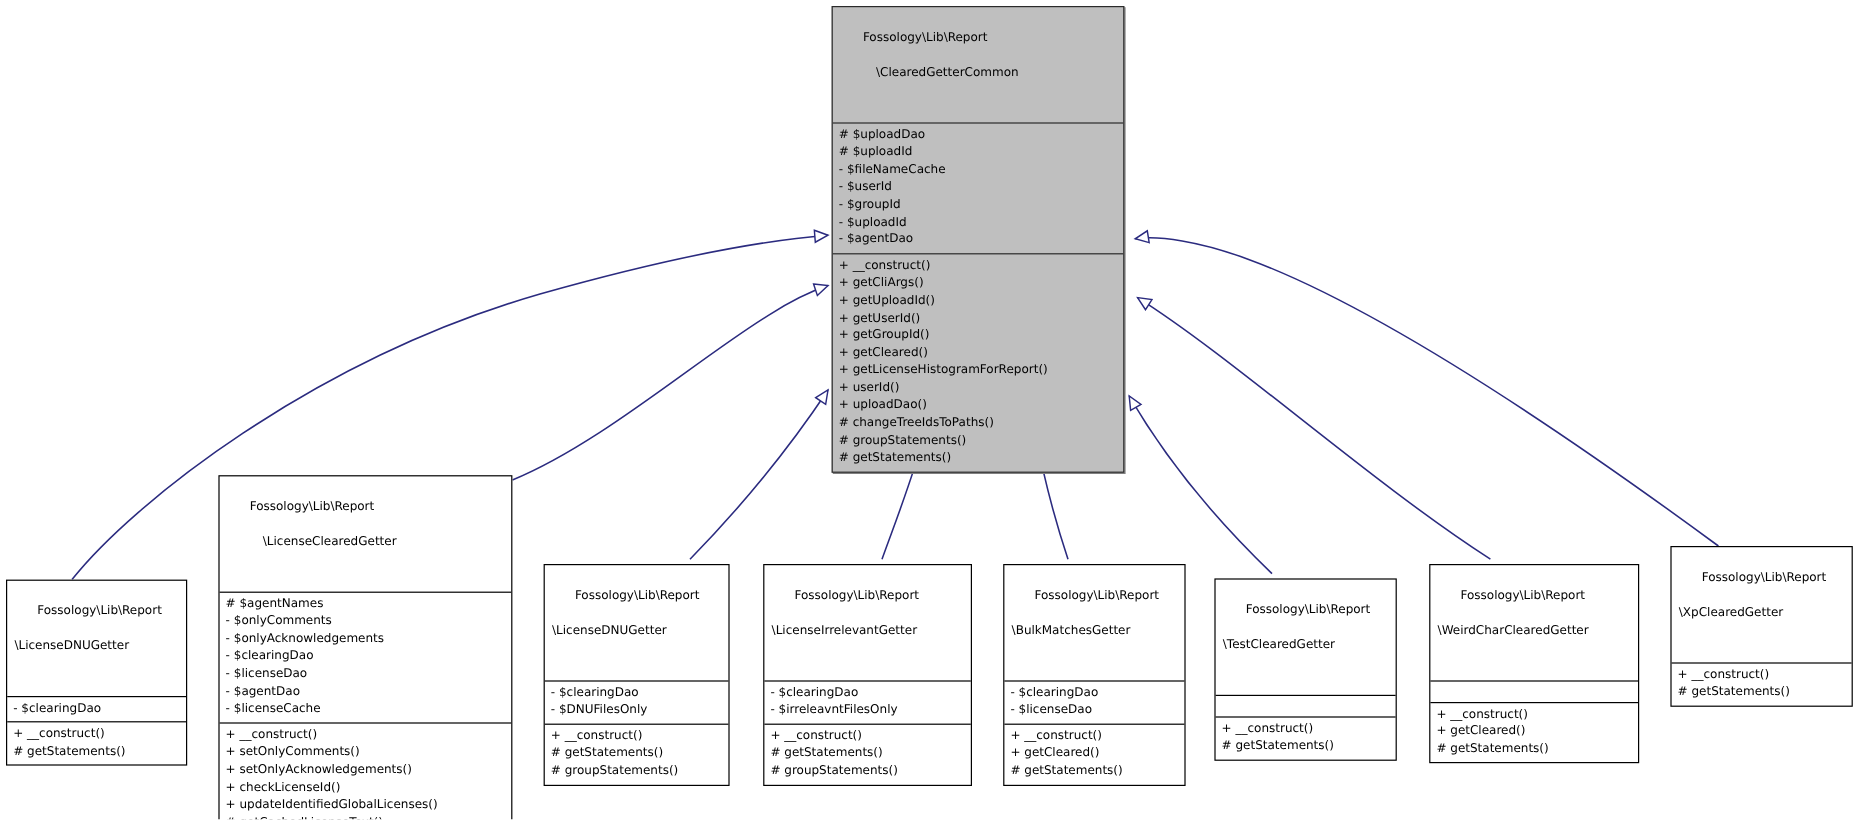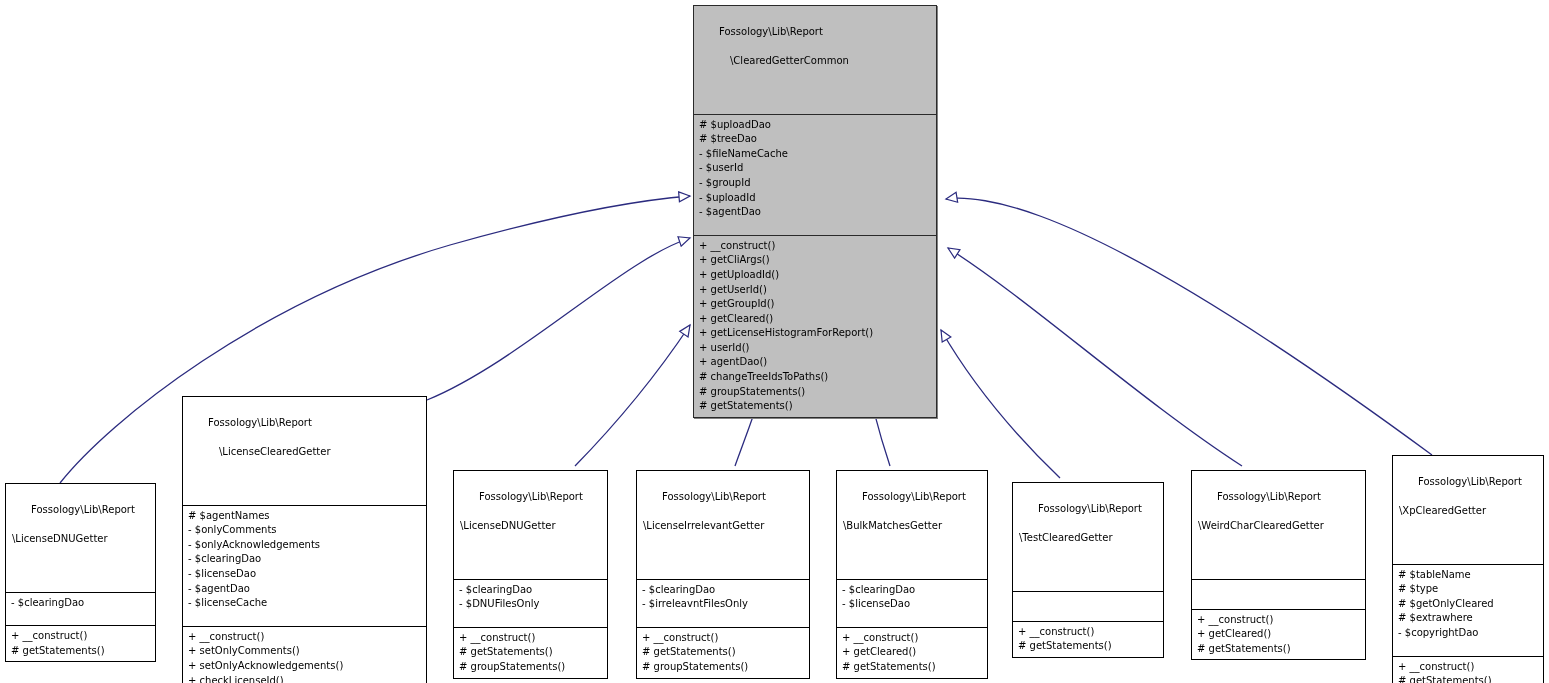--- a/index.html
+++ b/index.html
@@ -39,21 +39,20 @@
     background: #bfbfbf;
     border: 1px solid #2a2a2a;
     box-shadow: 1px 1px 0 #808080;
   }
   .compartment {
     padding: 3px 5px 3px 5px;
     box-sizing: border-box;
   }
   .compartment + .compartment {
     border-top: 1px solid #000000;
-    margin-top: 12px;
   }
   .uml-class.root .compartment + .compartment {
     border-top: 1px solid #2a2a2a;
   }
   .cls-name {
     padding: 4px 6px 4px 6px;
     white-space: pre;
   }
   .cls-name .ln2 {
     display: block;
@@ -100,37 +99,37 @@
     </g>
   </svg>
 
   <div class="uml-class root" style="left:693px; top:5px; width:244px;">
     <div class="compartment cls-name indent">
       <span>Fossology\Lib\Report</span>
       <span class="ln2">\ClearedGetterCommon</span>
     </div>
     <div class="compartment">
       <div class="member"># $uploadDao</div>
-      <div class="member"># $treeDao</div>
+      <div class="member"># $uploadId</div>
       <div class="member">- $fileNameCache</div>
       <div class="member">- $userId</div>
       <div class="member">- $groupId</div>
       <div class="member">- $uploadId</div>
       <div class="member">- $agentDao</div>
     </div>
     <div class="compartment">
       <div class="member">+ __construct()</div>
       <div class="member">+ getCliArgs()</div>
       <div class="member">+ getUploadId()</div>
       <div class="member">+ getUserId()</div>
       <div class="member">+ getGroupId()</div>
       <div class="member">+ getCleared()</div>
       <div class="member">+ getLicenseHistogramForReport()</div>
       <div class="member">+ userId()</div>
-      <div class="member">+ agentDao()</div>
+      <div class="member">+ uploadDao()</div>
       <div class="member"># changeTreeIdsToPaths()</div>
       <div class="member"># groupStatements()</div>
       <div class="member"># getStatements()</div>
     </div>
   </div>
 
   <div class="uml-class" style="left:5px; top:483px; width:151px;">
     <div class="compartment cls-name">
       <span>Fossology\Lib\Report</span>
       <span class="ln2">\LicenseDNUGetter</span>
@@ -241,25 +240,18 @@
       <div class="member"># getStatements()</div>
     </div>
   </div>
 
   <div class="uml-class" style="left:1392px; top:455px; width:152px;">
     <div class="compartment cls-name">
       <span>Fossology\Lib\Report</span>
       <span class="ln2">\XpClearedGetter</span>
     </div>
     <div class="compartment">
-      <div class="member"># $tableName</div>
-      <div class="member"># $type</div>
-      <div class="member"># $getOnlyCleared</div>
-      <div class="member"># $extrawhere</div>
-      <div class="member">- $copyrightDao</div>
-    </div>
-    <div class="compartment">
       <div class="member">+ __construct()</div>
       <div class="member"># getStatements()</div>
     </div>
   </div>
 
 </div>
 
 </body></html>

